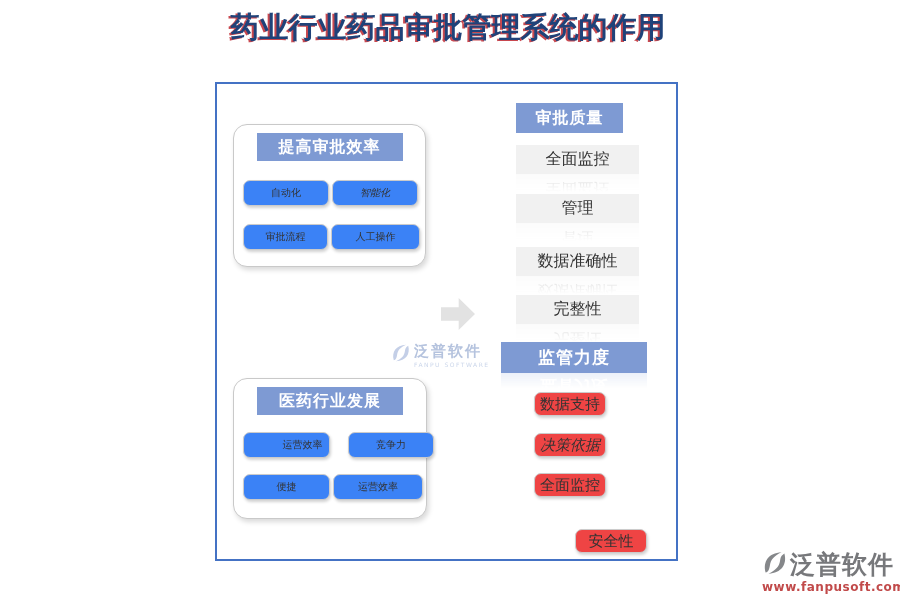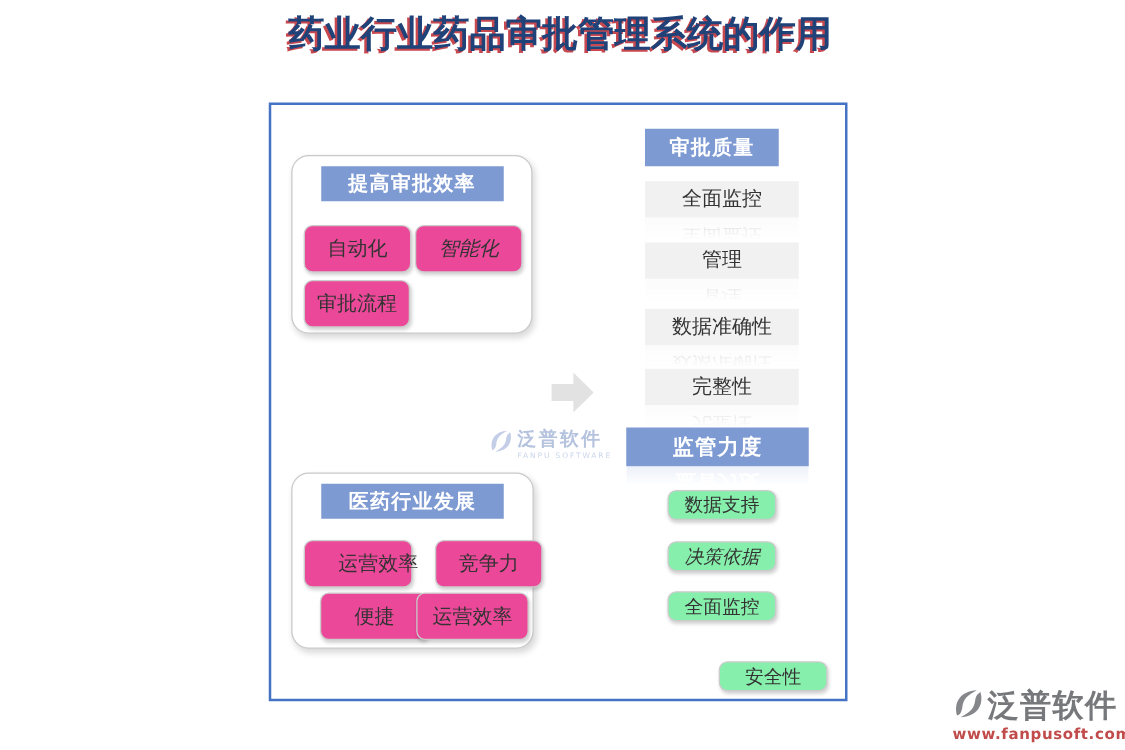--- a/index.html
+++ b/index.html
@@ -27,33 +27,33 @@
   }
   .gb1 { left:16px; top:40px; width:191px; height:141px; }
   .gb2 { left:16px; top:294px; width:192px; height:139px; }
   .gb-header {
     position:absolute; left:50%; transform:translateX(-50%); top:8px;
     width:146px; height:28px; background:#7E9AD3; color:#fff;
     font-weight:700; font-size:16px; letter-spacing:1px;
     display:flex; align-items:center; justify-content:center; white-space:nowrap;
   }
   .tag {
-    position:absolute; height:38px; background:#ec4899;
+    position:absolute; height:26px; background:#3b82f6;
     border:1px solid #CBCBCB; border-radius:7px;
     box-shadow:1px 2px 3px rgba(0,0,0,0.18);
     display:flex; align-items:center; justify-content:center;
-    font-size:16px; color:#333; box-sizing:border-box; white-space:nowrap;
+    font-size:10px; color:#333; box-sizing:border-box; white-space:nowrap;
   }
   .gb1 .tag.r1c1 { left:9px;  top:55px; width:86px; }
   .gb1 .tag.r1c2 { left:98px; top:55px; width:86px;font-style:italic; }
   .gb1 .tag.r2c1 { left:9px;  top:99px; width:85px; }
   .gb1 .tag.r2c2 { left:97px; top:99px; width:89px; }
   .gb2 .tag.r1c1 { left:9px;  top:53px; width:87px;padding-left:32px; }
   .gb2 .tag.r1c2 { left:114px; top:53px; width:86px; }
-  .gb2 .tag.r2c1 { left:22px;  top:95px; width:87px; }
+  .gb2 .tag.r2c1 { left:9px;  top:95px; width:87px; }
   .gb2 .tag.r2c2 { left:99px; top:95px; width:90px; }
   
   .arrow {
     position:absolute; left:224px; top:213px; width:34px; height:34px;
     background:#E2E2E2;
     clip-path:polygon(0 30%,52% 30%,52% 3%,100% 50%,52% 97%,52% 70%,0 70%);
   }
   .watermark {
     position:absolute; left:174px; top:258px; width:110px;
     display:flex; align-items:flex-start; gap:3px;
@@ -87,21 +87,21 @@
   .rf0 { top:90px; } .rf1 { top:139px; } .rf2 { top:192px; } .rf3 { top:240px; }
   .hrefl {
     position:absolute; left:284px; top:289px; width:146px; height:28px;
     background:#7E9AD3; color:#fff; font-weight:700; font-size:17px;
     display:flex; align-items:center; justify-content:center; white-space:nowrap;
     transform:scaleY(-1); opacity:0.18;
     -webkit-mask-image:linear-gradient(to bottom, transparent 45%, rgba(0,0,0,0.8) 100%);
     mask-image:linear-gradient(to bottom, transparent 45%, rgba(0,0,0,0.8) 100%);
   }
   .witem {
-    position:absolute; left:317px; width:87px; height:24px; background:#86efac;
+    position:absolute; left:317px; width:72px; height:24px; background:#ef4444;
     border:1px solid #CBCBCB; border-radius:7px;
     box-shadow:1px 2px 3px rgba(0,0,0,0.18);
     display:flex; align-items:center; justify-content:center;
     font-size:15px; color:#333; box-sizing:border-box; white-space:nowrap;
   }
   .w0 { top:308px; } .w1 { top:349px;font-style:italic; } .w2 { top:389px; } .w3 { top:445px;margin-left:41px; }
   
   .flogo { position:absolute; left:762px; top:548px; }
   .flogo-row { display:flex; align-items:center; gap:2px; }
   .flogo-row svg path { fill:#85878A; }
@@ -119,20 +119,21 @@
 
 <h1 class="title">药业行业药品审批管理系统的作用</h1>
 
 <div class="container">
 
   <div class="groupbox gb1">
     <div class="gb-header">提高审批效率</div>
     <div class="tag r1c1">自动化</div>
     <div class="tag r1c2">智能化</div>
     <div class="tag r2c1">审批流程</div>
+    <div class="tag r2c2">人工操作</div>
   </div>
 
   <div class="groupbox gb2">
     <div class="gb-header">医药行业发展</div>
     <div class="tag r1c1">运营效率</div>
     <div class="tag r1c2">竞争力</div>
     <div class="tag r2c1">便捷</div>
     <div class="tag r2c2">运营效率</div>
   </div>
 

